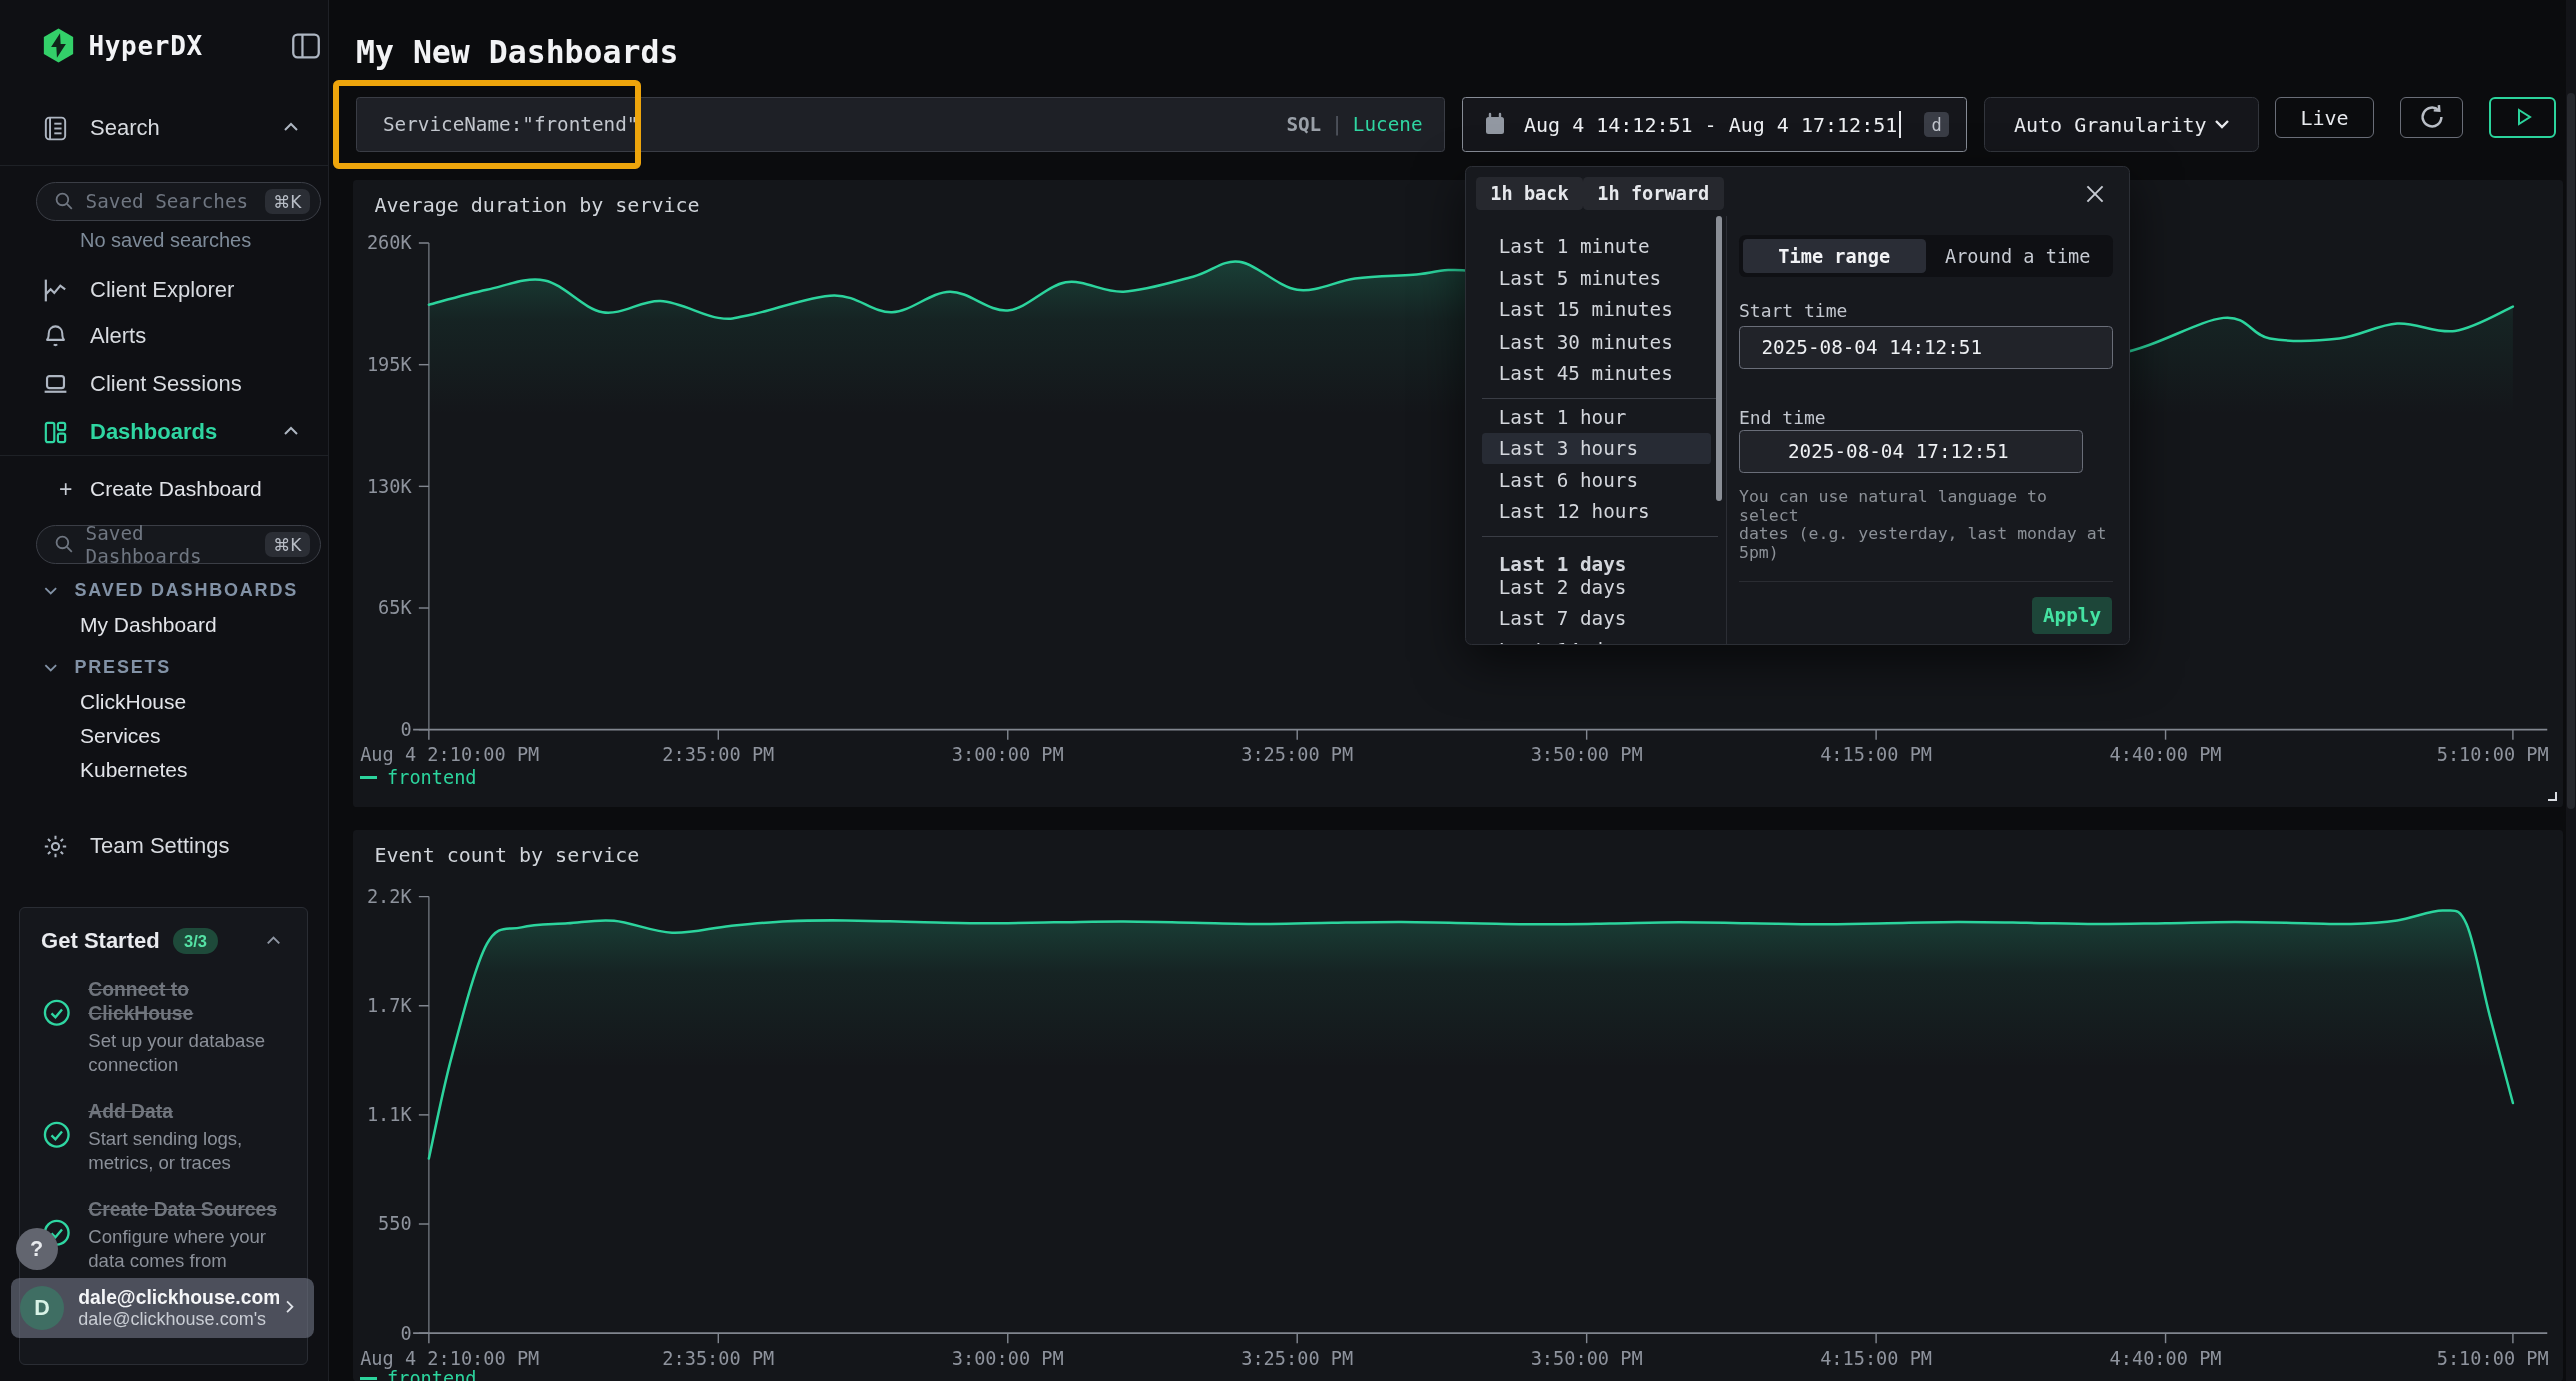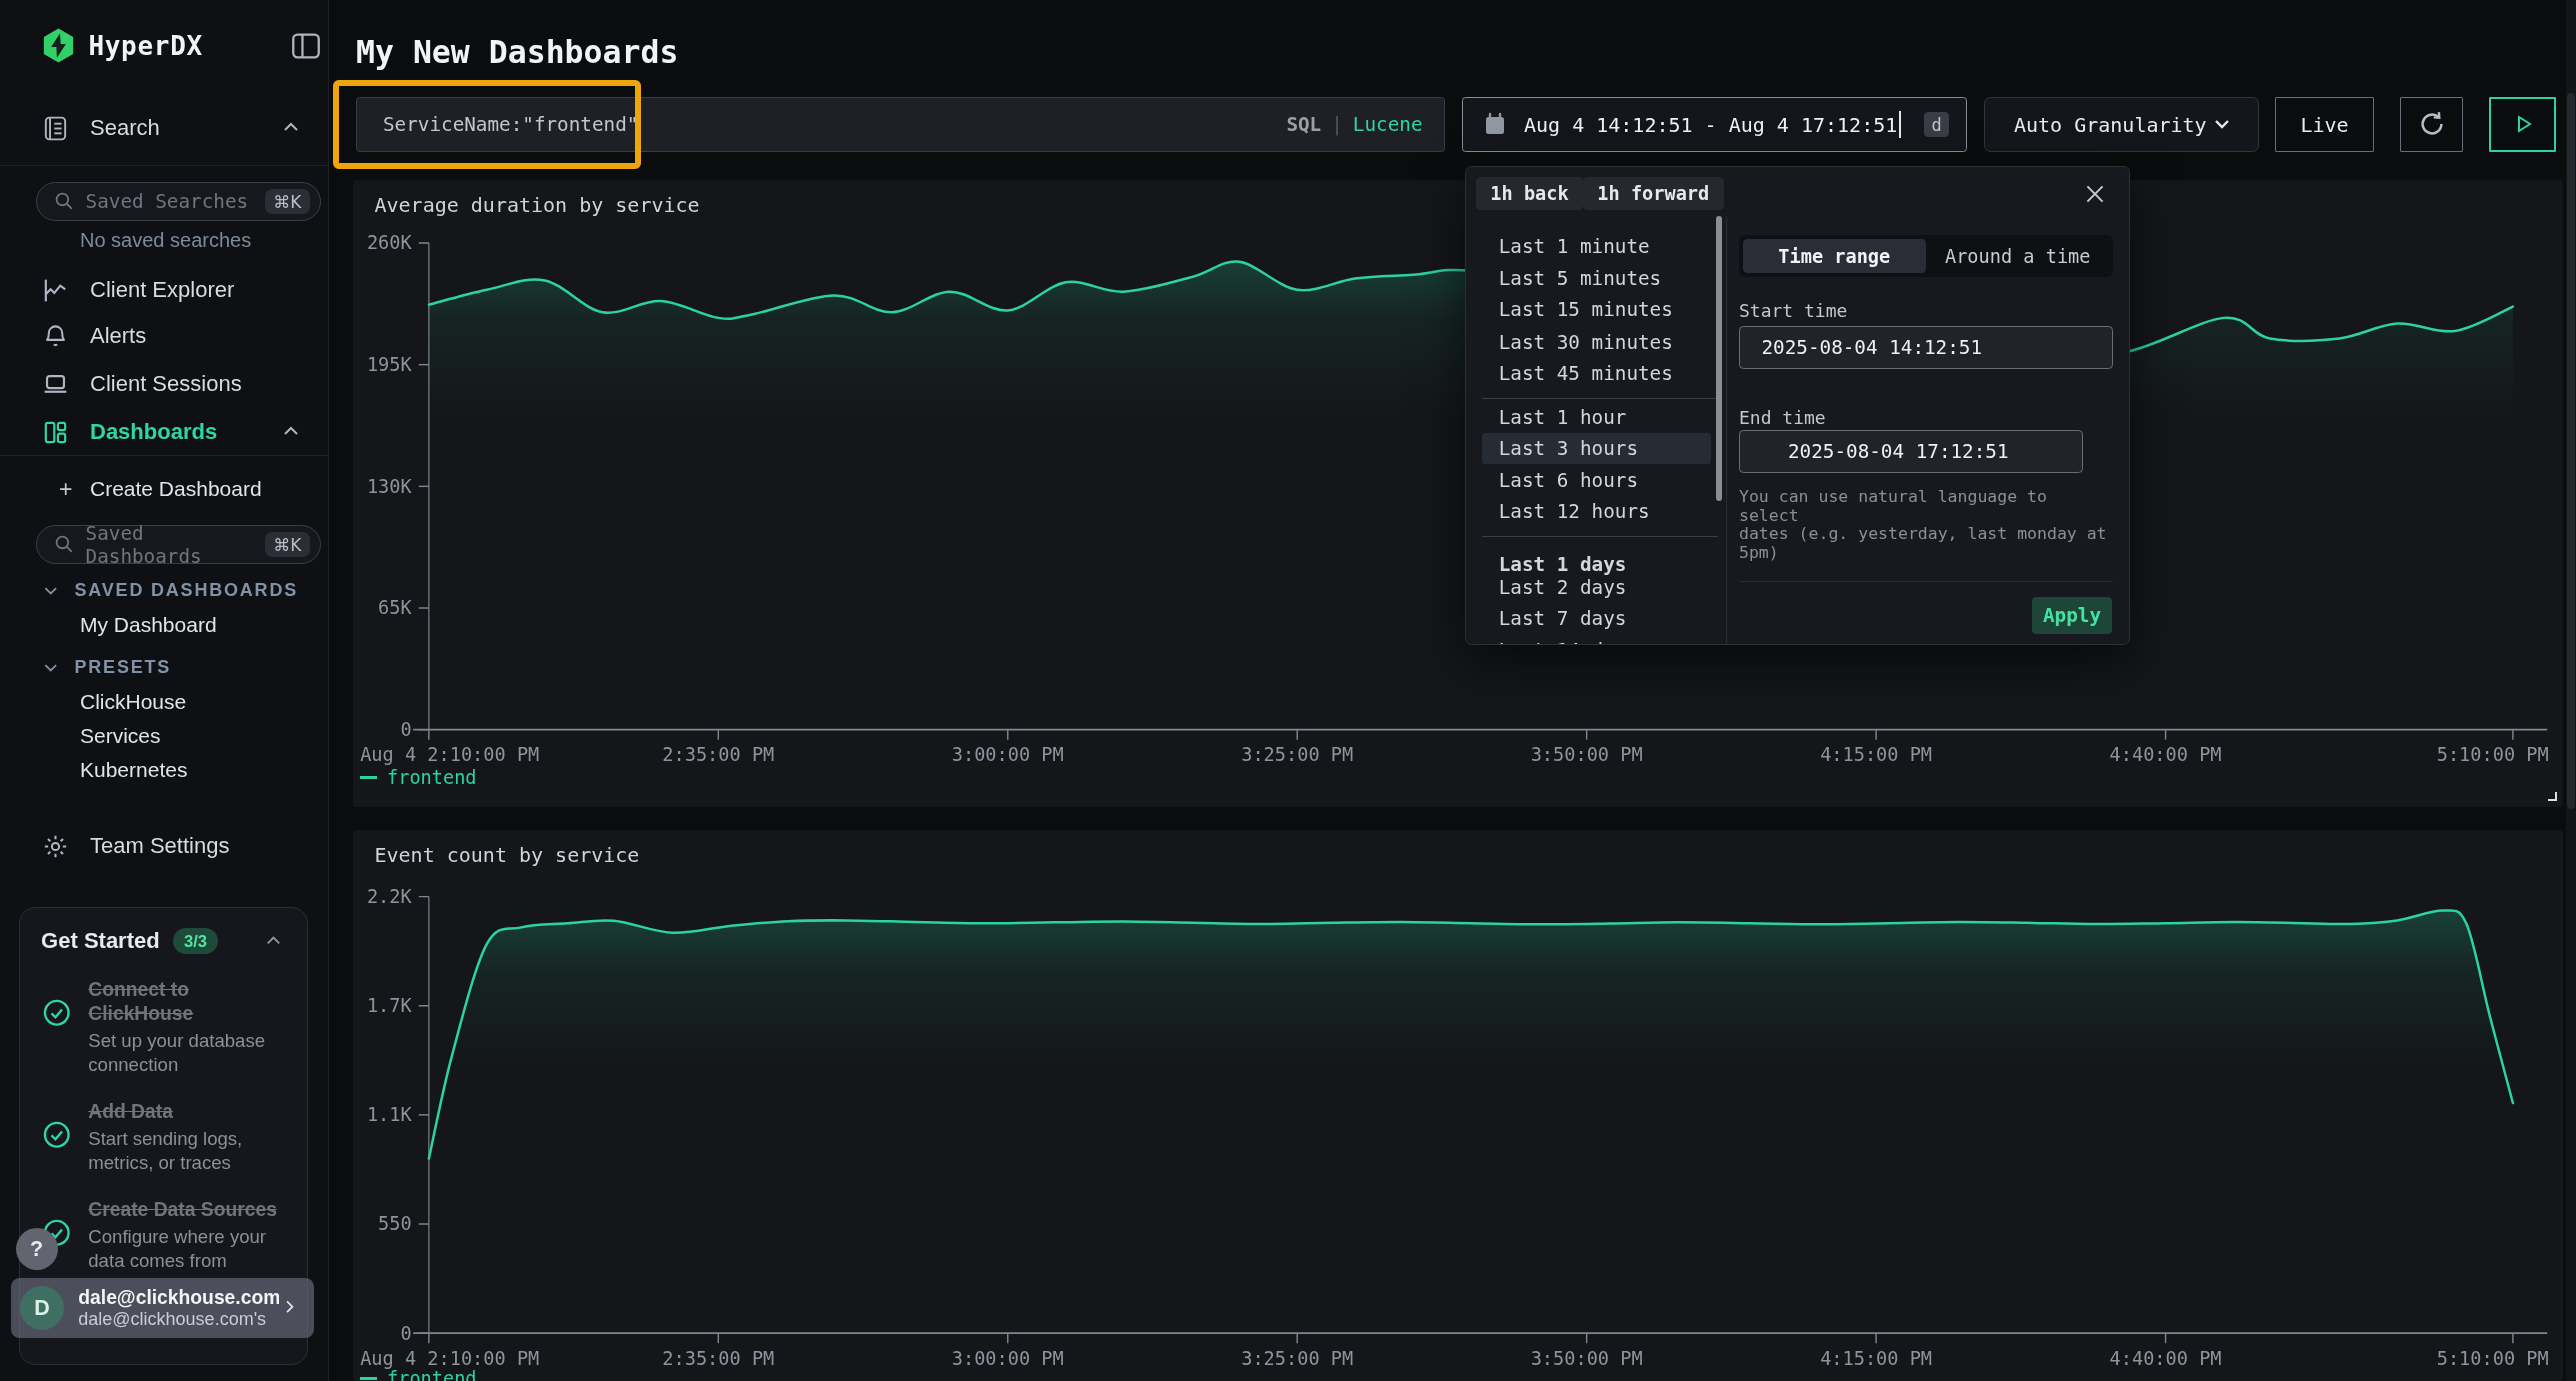--- a/index.html
+++ b/index.html
@@ -19,21 +19,21 @@
   .nav-row .chev { position:absolute; right:26px; }
   .nav-green { color:#2fd6a2 !important; font-weight:bold; }
   .pill { position:absolute; left:36px; width:285px; height:39px; border:1.4px solid #3b3e46; background:#16181d; border-radius:20px; display:flex; align-items:center; padding:0 10px 0 15.7px; }
   .pill .ph { font-family:"DejaVu Sans Mono", monospace; font-size:19.3px; color:#6f7681; margin-left:11.4px; flex:1; }
   .kbd { font-family:"DejaVu Sans", sans-serif; font-size:17px; color:#b9bec7; background:#2b2e35; border-radius:7.2px; padding:2.9px 8.6px; }
   .quiet { position:absolute; left:80px; font-size:20px; color:#7e8b99; }
   .sect-hdr { position:absolute; left:40px; display:flex; align-items:center; gap:13px; color:#8292a6; font-size:18px; font-weight:bold; letter-spacing:1.8px; }
   .sub-item { position:absolute; left:80px; font-size:21px; color:#e2e4e9; }
 
   
-  #gs-card { position:absolute; left:18.6px; top:907px; width:289px; height:458px; background:#15171c; border:1.4px solid #2a2d34; border-radius:16px; padding:20px 21.5px; }
+  #gs-card { position:absolute; left:18.6px; top:907px; width:289px; height:458px; background:#15171c; border:1.4px solid #2a2d34; border-radius:6px; padding:20px 21.5px; }
   .gs-head { display:flex; align-items:center; }
   .gs-title { font-size:22px; font-weight:bold; color:#e9ebef; }
   .gs-badge { margin-left:13px; background:#1e4a3a; color:#55e2a5; font-size:16.5px; font-weight:bold; border-radius:715px; padding:3.6px 11.4px; }
   .gs-chevron { margin-left:auto; }
   .gs-item { display:flex; gap:15.7px; margin-top:24px; }
   .gs-check { flex:0 0 31.5px; margin-top:18.6px; }
   .gs-item-title { font-size:19.3px; font-weight:bold; color:#70757d; text-decoration:line-through; width:193px; line-height:24px; }
   .gs-item-desc { font-size:18.6px; color:#8b9099; width:193px; line-height:23.6px; margin-top:2.9px; }
   #help-fab { position:absolute; left:15.7px; top:1228px; width:42px; height:42px; border-radius:50%; background:#62656f; color:#e8eaee; font-size:21.5px; font-weight:bold; display:flex; align-items:center; justify-content:center; z-index:5; }
   #user-chip { position:absolute; left:11.4px; top:1278px; width:303px; height:60px; background:rgba(110,114,130,0.62); border-radius:8.6px; display:flex; align-items:center; padding:0 14.3px 0 8.6px; z-index:6; }
@@ -49,21 +49,21 @@
   .lang-sql { font-family:"DejaVu Sans Mono", monospace; font-size:19.3px; color:#9aa0a8; font-weight:bold; }
   .lang-sep { font-family:"DejaVu Sans Mono", monospace; font-size:19.3px; color:#545862; margin:0 10px; }
   .lang-lucene { font-family:"DejaVu Sans Mono", monospace; font-size:19.3px; color:#2fd6a2; }
   #hl-rect { position:absolute; left:333px; top:80px; width:308px; height:89px; border:6.4px solid #eea50c; border-radius:5.7px; z-index:40; pointer-events:none; }
   #date-box { position:absolute; left:1462px; top:97px; width:505px; height:55px; background:#15161b; border:1.4px solid #878c96; border-radius:3.6px; display:flex; align-items:center; padding:0 17px 0 20px; }
   #date-text { font-family:"DejaVu Sans Mono", monospace; font-size:20px; color:#eef0f3; margin-left:17px; }
   .caret { width:2.1px; height:27px; background:#e6e8ec; margin-left:2.1px; }
   .d-chip { margin-left:auto; background:#3a3d46; color:#c0c4cc; font-family:"DejaVu Sans Mono", monospace; font-size:17px; border-radius:4.3px; padding:2.9px 7.2px; }
   #gran-box { position:absolute; left:1984px; top:97px; width:275px; height:55px; background:#15161b; border:1.4px solid #33363d; border-radius:6.4px; display:flex; align-items:center; padding:0 24px 0 29px; }
   #gran-box .lbl { font-family:"DejaVu Sans Mono", monospace; font-size:20px; color:#e8eaee; flex:1; }
-  .btn { position:absolute; top:97px; height:55px; display:flex; align-items:center; justify-content:center; border-radius:1px; background:transparent; }
+  .btn { position:absolute; top:97px; height:41px; display:flex; align-items:center; justify-content:center; border-radius:6px; background:transparent; }
   #live-btn { left:2275px; width:99px; border:1.4px solid #6a6e78; font-family:"DejaVu Sans Mono", monospace; font-size:20px; color:#e8eaee; }
   #refresh-btn { left:2400px; width:63px; border:1.4px solid #6a6e78; }
   #play-btn { left:2489px; width:67px; border:2.1px solid #2bd49c; }
 
   
   .panel { position:absolute; left:353px; width:2210px; background:#14161a; border-radius:3.6px; overflow:hidden; }
   #panel-0 { top:180px; height:627px; }
   #panel-1 { top:830px; height:551px; }
   .panel-title { position:absolute; left:21.5px; top:13px; font-family:"DejaVu Sans Mono", monospace; font-size:20px; color:#d0d4da; }
   .legend { position:absolute; left:7px; display:flex; align-items:center; gap:10px; font-family:"DejaVu Sans Mono", monospace; font-size:18.6px; color:#2cd49d; }

